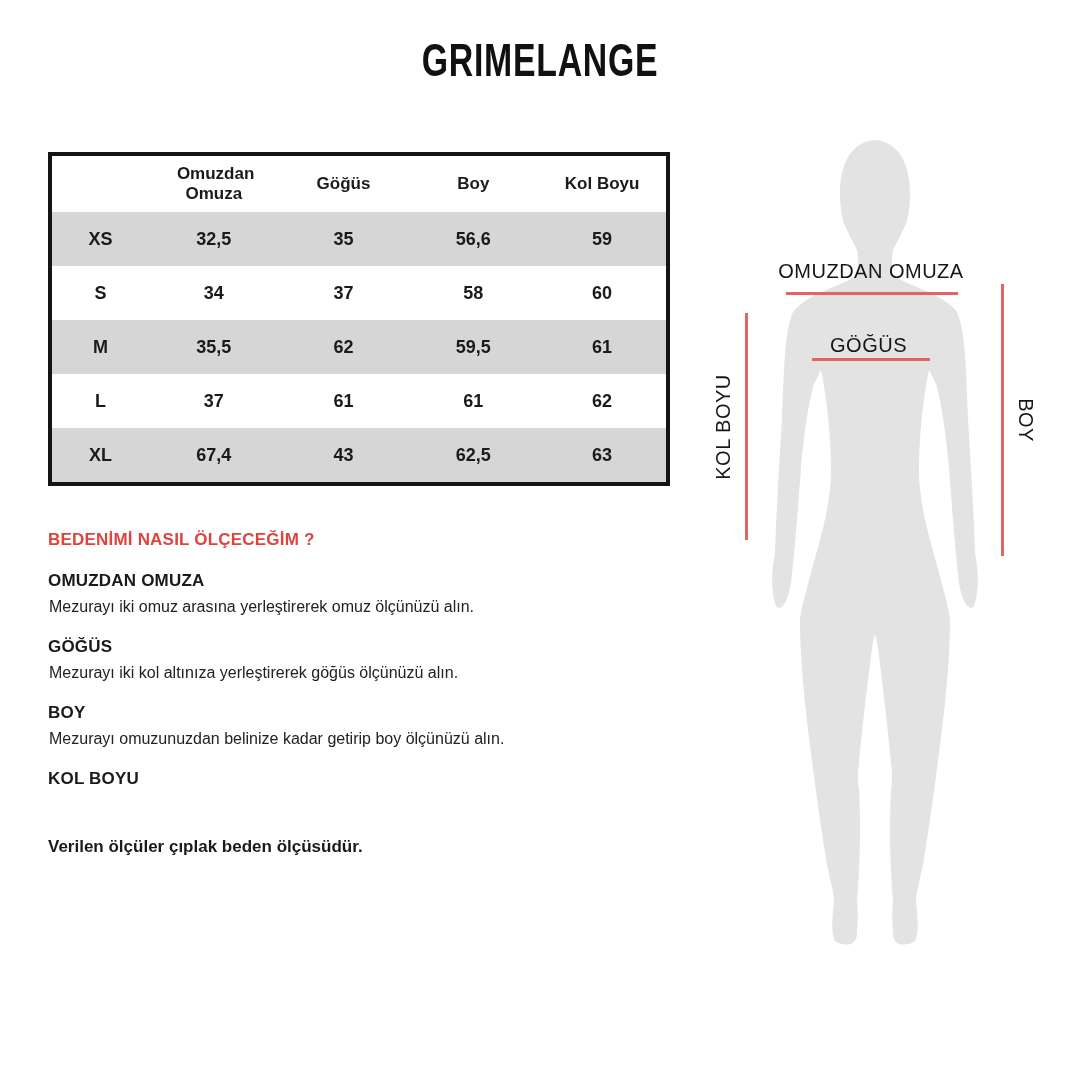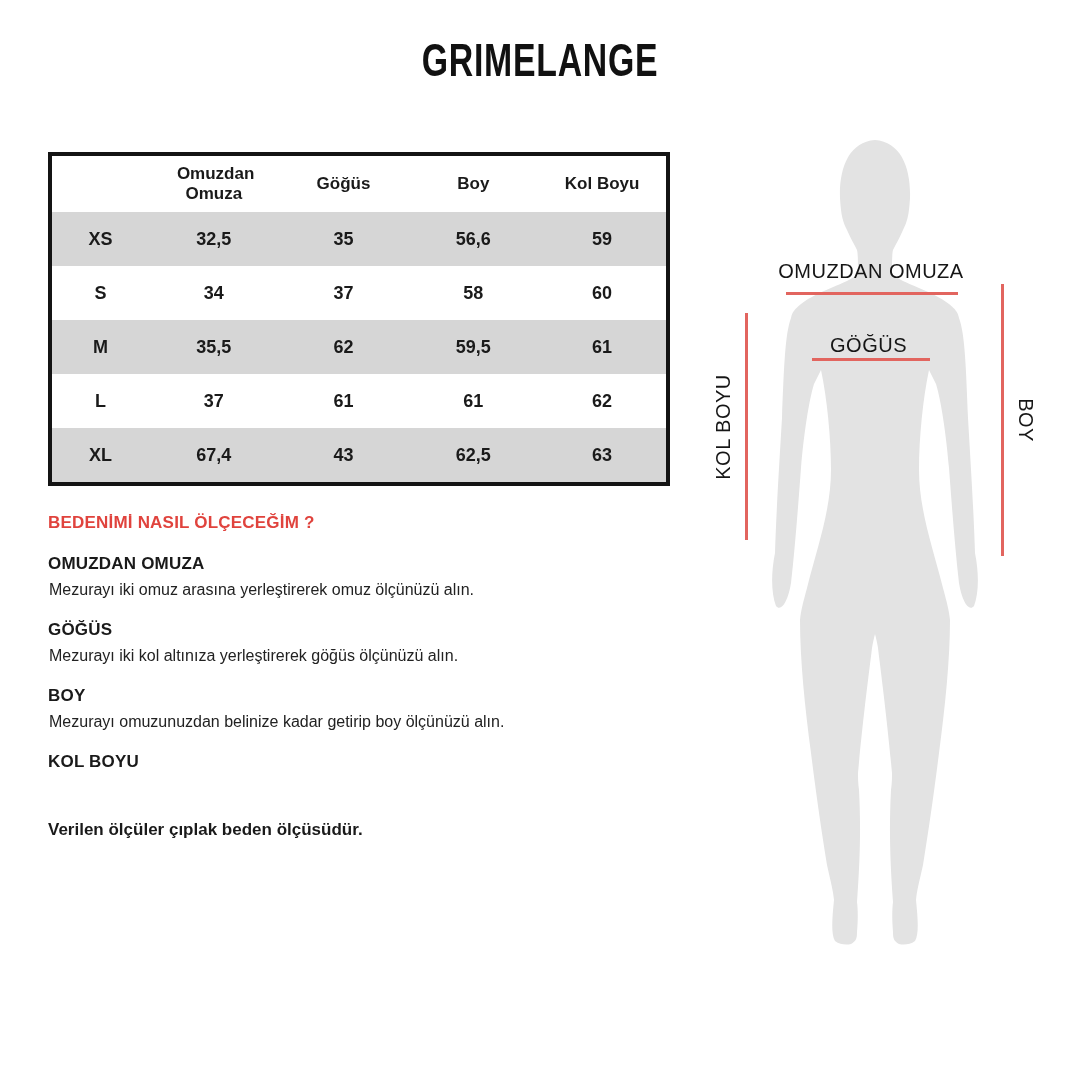--- a/index.html
+++ b/index.html
@@ -22,21 +22,21 @@
     font-size:17px;font-weight:bold;text-align:center;vertical-align:middle;
     height:56px;line-height:1.15;background:#fff;padding:0 6px;
   }
   table.size-table td{
     font-size:18px;font-weight:bold;text-align:center;vertical-align:middle;
     height:54px;padding:0;
   }
   table.size-table tbody tr:nth-child(odd){background:#d6d6d6;}
   table.size-table tbody tr:nth-child(even){background:#ffffff;}
   
-  .guide{position:absolute;left:48px;top:513px;width:580px;}
+  .guide{position:absolute;left:48px;top:530px;width:580px;}
   .guide-title{color:#e0433d;font-size:17px;font-weight:bold;margin:0 0 4px 0;letter-spacing:.2px;}
   .g-heading{font-size:17px;font-weight:bold;margin:21px 0 7px 0;letter-spacing:.2px;}
   .g-text{font-size:16px;margin:1px;color:#222;}
   .g-note{font-size:17px;font-weight:bold;margin-top:48px;}
   
   .silhouette{position:absolute;left:753px;top:138px;}
   .fig-label{position:absolute;font-size:20px;letter-spacing:.5px;color:#161616;white-space:nowrap;}
   .lbl-shoulder{left:766px;top:260px;width:210px;text-align:center;}
   .lbl-chest{left:766px;top:334px;width:205px;text-align:center;}
   .lbl-sleeve{left:642px;top:417px;width:160px;height:20px;text-align:center;transform:rotate(-90deg);}

